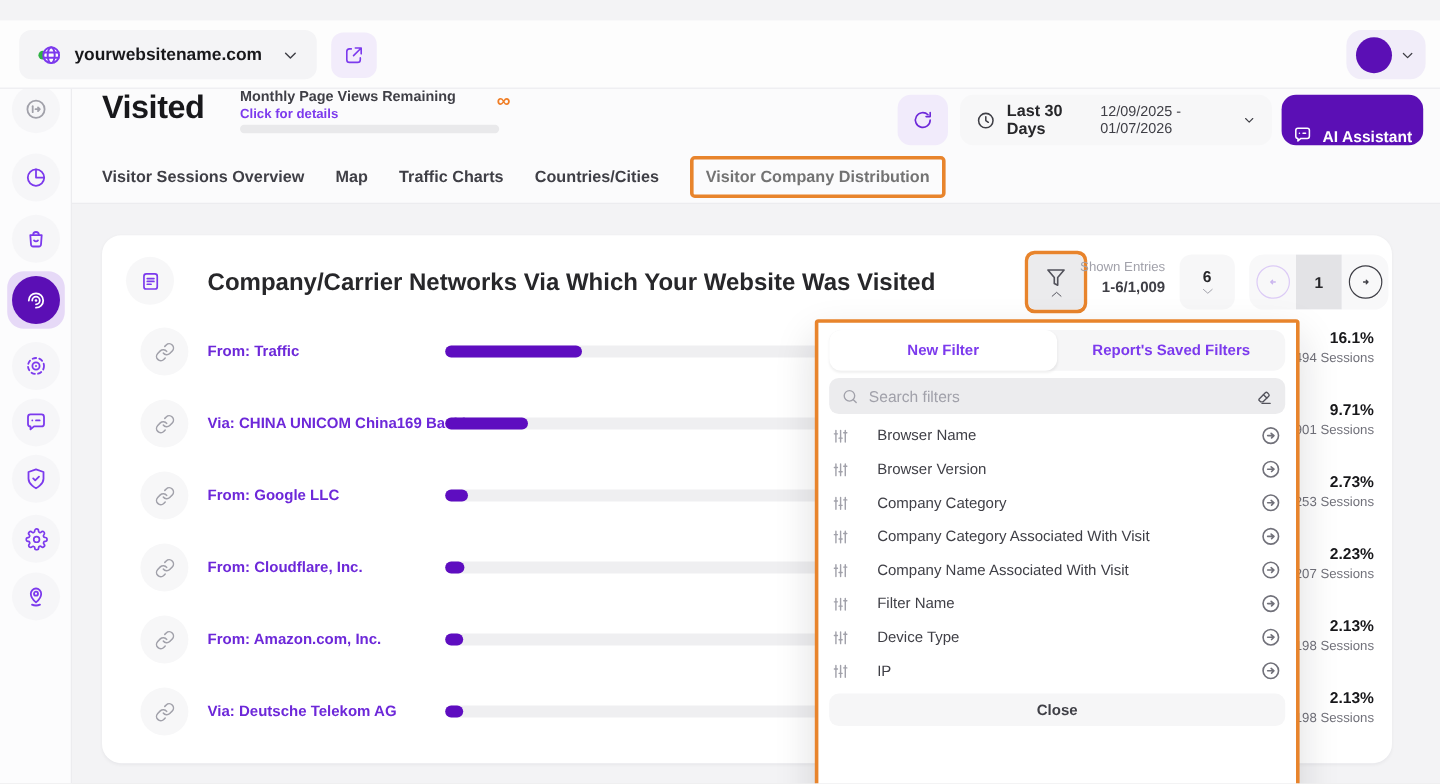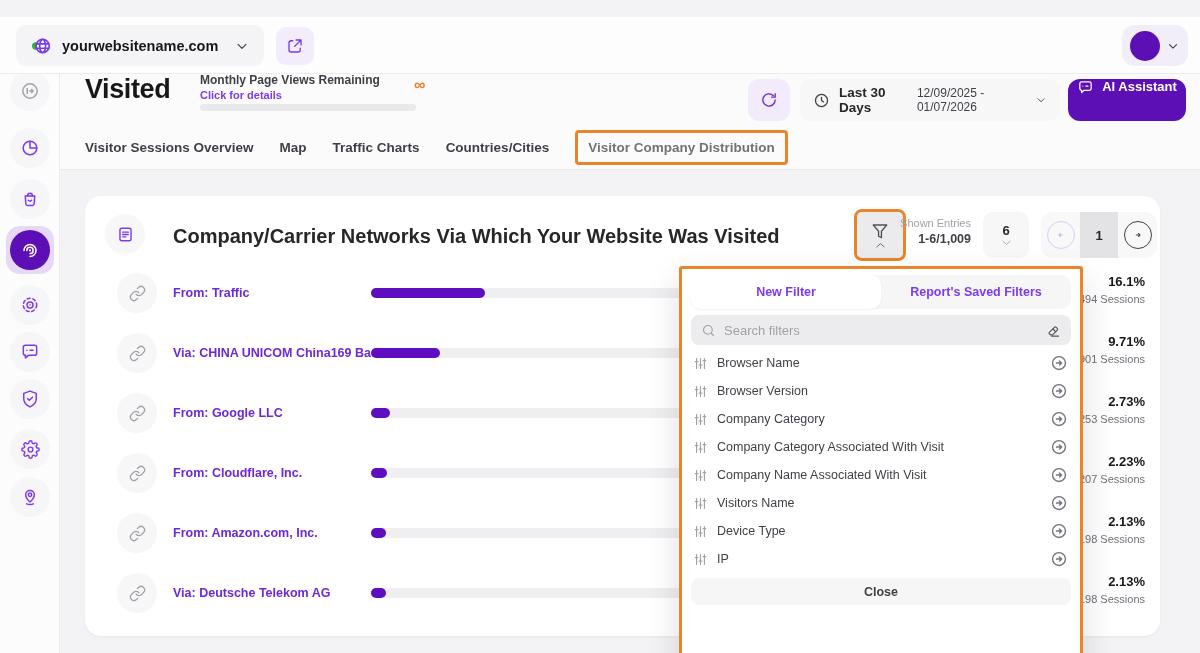--- a/index.html
+++ b/index.html
@@ -32,21 +32,21 @@
   .header-zone{position:absolute;left:60px;top:57px;width:1140px;height:113px;background:#FBFBFC;border-bottom:1px solid #ECECEF;}
   .page-title{position:absolute;left:85px;top:74px;font-size:27px;font-weight:800;color:var(--ink);letter-spacing:-.4px;}
   .quota-label{position:absolute;left:200px;top:73px;font-size:12px;font-weight:700;color:var(--ink2);}
   .quota-link{position:absolute;left:200px;top:89px;font-size:11px;font-weight:600;color:var(--tab-purple);cursor:pointer;}
   .quota-bar{position:absolute;left:200px;top:104px;width:216px;height:7px;border-radius:4px;background:#E9E9EB;}
   .quota-inf{position:absolute;left:414px;top:76px;font-size:16px;font-weight:800;color:#F07E26;}
   .refresh-btn{position:absolute;left:748px;top:79px;width:42px;height:42px;background:#F1EBFB;border:none;border-radius:11px;display:flex;align-items:center;justify-content:center;color:var(--link);cursor:pointer;}
   .range-pill{position:absolute;left:800px;top:79px;width:260px;height:42px;background:#F7F7F8;border-radius:11px;display:flex;align-items:center;gap:9px;padding:0 13px;cursor:pointer;color:var(--ink2);}
   .range-label{font-size:13.5px;font-weight:700;color:#27272A;}
   .range-dates{font-size:12px;font-weight:500;color:var(--ink2);}
-  .ai-btn{position:absolute;left:1068px;top:79px;width:118px;height:42px;background:var(--primary);border:none;border-radius:12px;display:flex;align-items:flex-start;justify-content:center;gap:8px;color:#fff;font-size:13px;font-weight:700;cursor:pointer;}
+  .ai-btn{position:absolute;left:1068px;top:79px;width:118px;height:42px;background:var(--primary);border:none;border-radius:12px;display:flex;align-items:flex-end;justify-content:center;gap:8px;color:#fff;font-size:13px;font-weight:700;cursor:pointer;}
 
   
   .tabs{position:absolute;left:85px;top:128px;height:38px;display:flex;align-items:center;gap:26px;}
   .tab{font-size:13.5px;font-weight:600;color:var(--ink2);cursor:pointer;white-space:nowrap;}
   .tab.active{border:3px solid var(--orange);border-radius:4px;padding:7px 10px;color:#737373;}
 
   
   .card{position:absolute;left:85px;top:196px;width:1075px;height:440px;background:#fff;border-radius:16px;box-shadow:0 1px 3px rgba(17,24,39,.05);z-index:1;}
   .card-icon{position:absolute;left:20px;top:18px;width:40px;height:40px;border-radius:50%;background:#F7F7F8;display:flex;align-items:center;justify-content:center;color:var(--tab-purple);}
   .card-title{position:absolute;left:88px;top:29px;font-size:20px;font-weight:600;color:#27272A;}
@@ -77,21 +77,21 @@
 
   
   .filter-panel{position:absolute;left:679px;top:266px;width:404px;height:464px;background:#fff;border:3px solid var(--orange);border-radius:3px;box-shadow:0 14px 34px rgba(24,24,27,.14);z-index:30;padding:6px 9px;}
   .fp-tabs{height:34px;background:#F6F6F7;border-radius:10px;display:flex;margin-bottom:6px;}
   .fp-tab{flex:1;display:flex;align-items:center;justify-content:center;font-size:12.5px;font-weight:700;color:var(--tab-purple);cursor:pointer;border-radius:10px;}
   .fp-tab.active{background:#fff;box-shadow:0 1px 2px rgba(0,0,0,.06);}
   .fp-search{height:30px;background:#ECECEE;border-radius:8px;display:flex;align-items:center;gap:8px;padding:0 10px;margin-bottom:4px;color:var(--mut);}
   .fp-search input{flex:1;border:none;background:transparent;outline:none;font-size:13px;color:var(--ink2);}
   .fp-search input::placeholder{color:var(--mut);}
   .fp-eraser{color:#52525B;cursor:pointer;display:flex;}
-  .fp-item{height:28px;display:flex;align-items:center;gap:10px;padding:0 3px;cursor:pointer;}
+  .fp-item{height:28px;display:flex;align-items:center;gap:24px;padding:0 3px;cursor:pointer;}
   .fp-item-label{font-size:12.5px;font-weight:500;color:var(--ink2);}
   .fp-go{margin-left:auto;color:var(--mut2);display:flex;}
   .fp-close{width:100%;height:27px;margin-top:5px;background:#F6F6F7;border:none;border-radius:8px;font-size:12.5px;font-weight:600;color:var(--ink2);cursor:pointer;}
 </style>
 </head>
 <body>
 
 <div class="screen">
 
   <header class="topbar">
@@ -502,21 +502,21 @@
             </svg>
           </span>
         </div>
 
         <div class="fp-item">
           <span>
             <svg class="ic" width="13" height="13" viewBox="0 0 20 20" stroke-width="1.6" style="color:#A1A1AA">
               <path d="M4 2.5v15M10 2.5v15M16 2.5v15M2 7h4M8 12.5h4M14 5.5h4"></path>
             </svg>
           </span>
-          <span class="fp-item-label">Visitors Name</span>
+          <span class="fp-item-label">Filter Name</span>
           <span class="fp-go">
             <svg class="ic" width="18" height="18" viewBox="0 0 24 24" stroke-width="1.6">
               <circle cx="12" cy="12" r="8.6"></circle>
               <path d="M8.5 12h6.5m-2.6-2.6L15.5 12l-2.6 2.6"></path>
             </svg>
           </span>
         </div>
 
         <div class="fp-item">
           <span>

